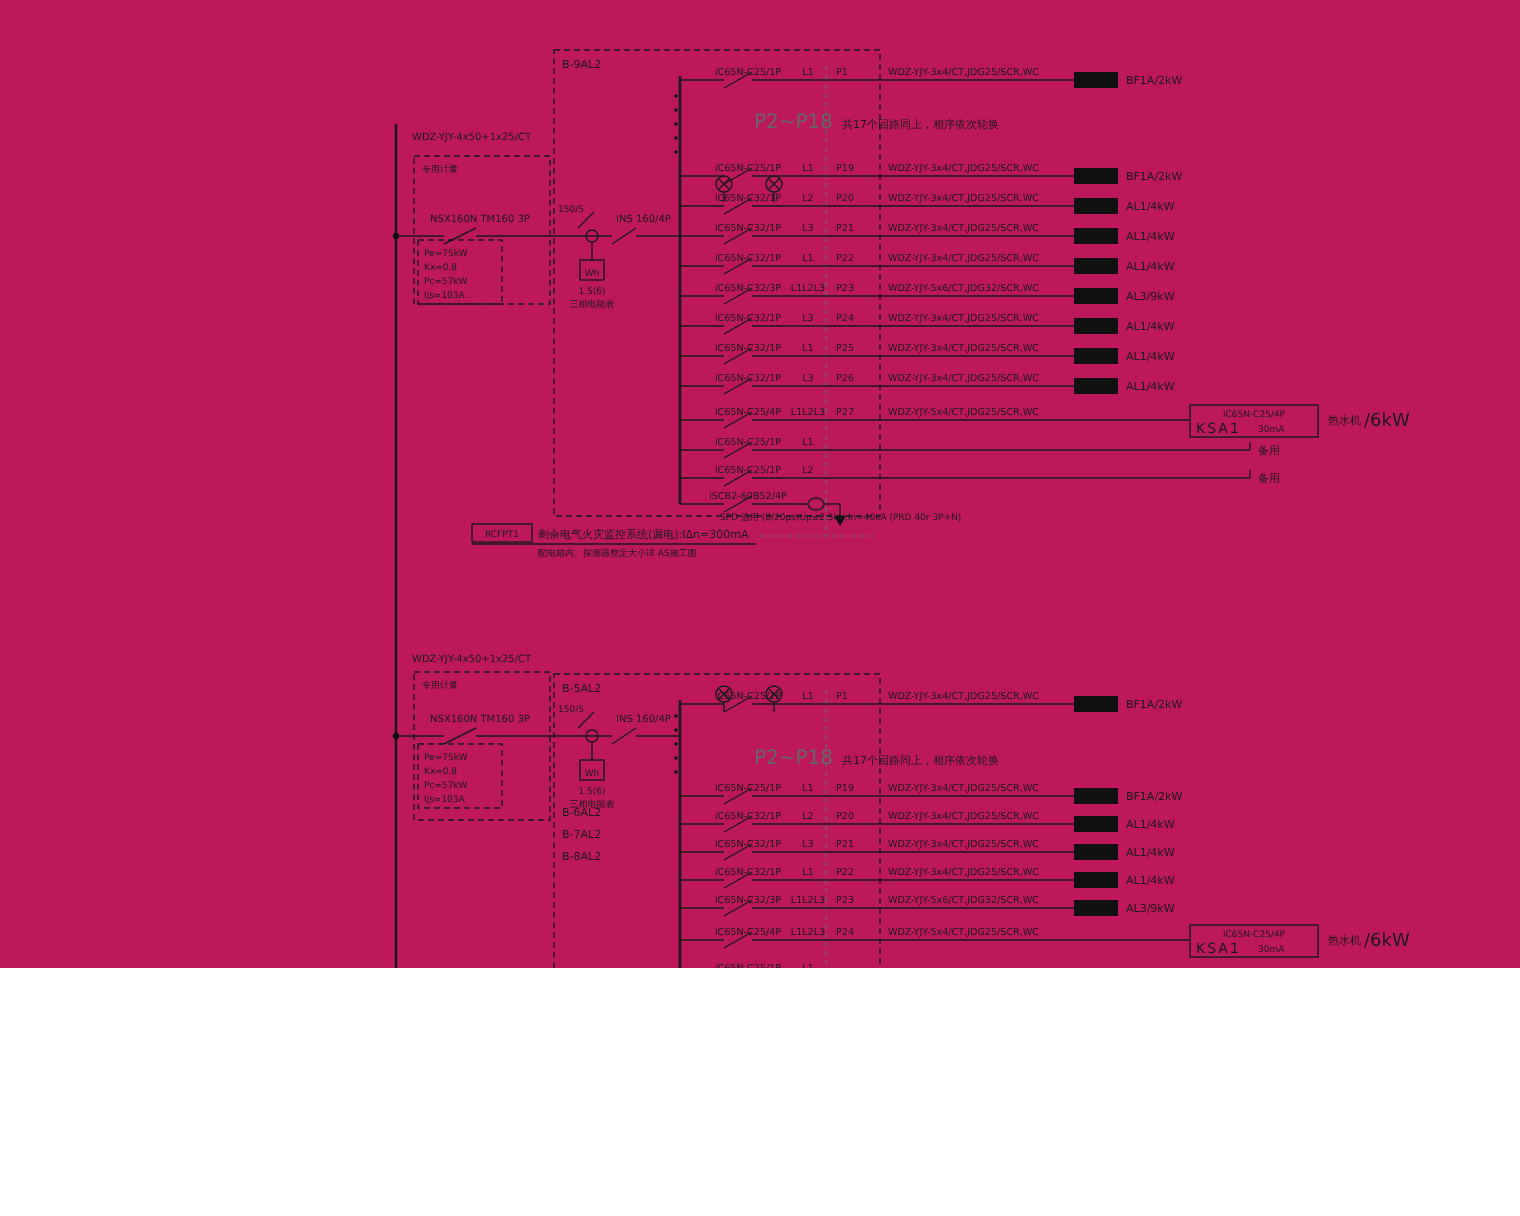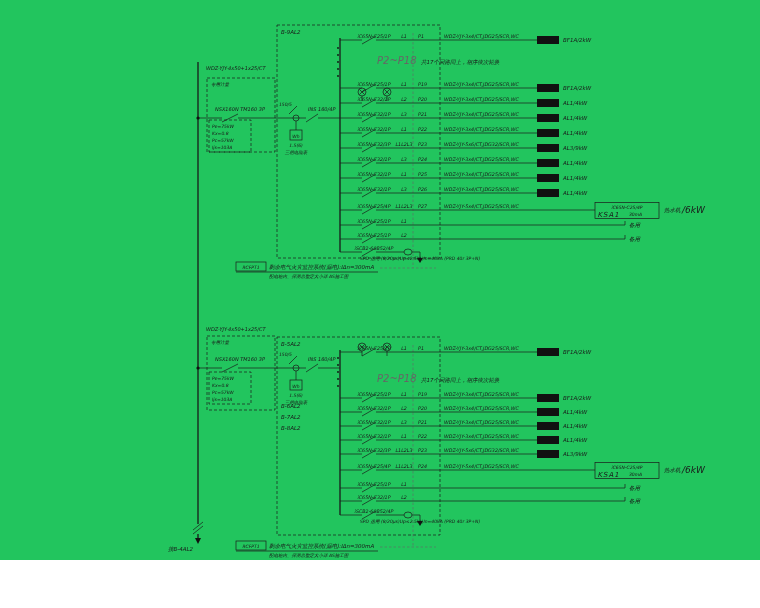--- a/index.html
+++ b/index.html
@@ -1,17 +1,17 @@
 <!DOCTYPE html>
 <html><head>
 <meta charset="utf-8">
 <style>
   html,body{margin:0;padding:0;background:#ffffff;}
-  #canvas{position:relative;width:760px;height:560px;background:#22c55e;overflow:hidden;
-          font-family:"DejaVu Sans",sans-serif;font-style:italic;}
+  #canvas{position:relative;width:760px;height:484px;background:#be185d;overflow:hidden;
+          font-family:"DejaVu Sans",sans-serif;}
   svg{position:absolute;left:0;top:0;}
   .ln{stroke:#1a1a1a;stroke-width:0.7;fill:none;}
   .thick{stroke-width:1.3;}
   .dashbox{stroke:#1a1a1a;stroke-width:0.7;fill:none;stroke-dasharray:3 2;}
   .mline{stroke:#666;stroke-width:0.6;stroke-dasharray:2.5 2;fill:none;}
   text{fill:#1a1a1a;font-family:"DejaVu Sans",sans-serif;}
   .t45{font-size:4.5px;}
   .t48{font-size:4.8px;}
   .t5{font-size:5px;}
   .t55{font-size:5.5px;}

